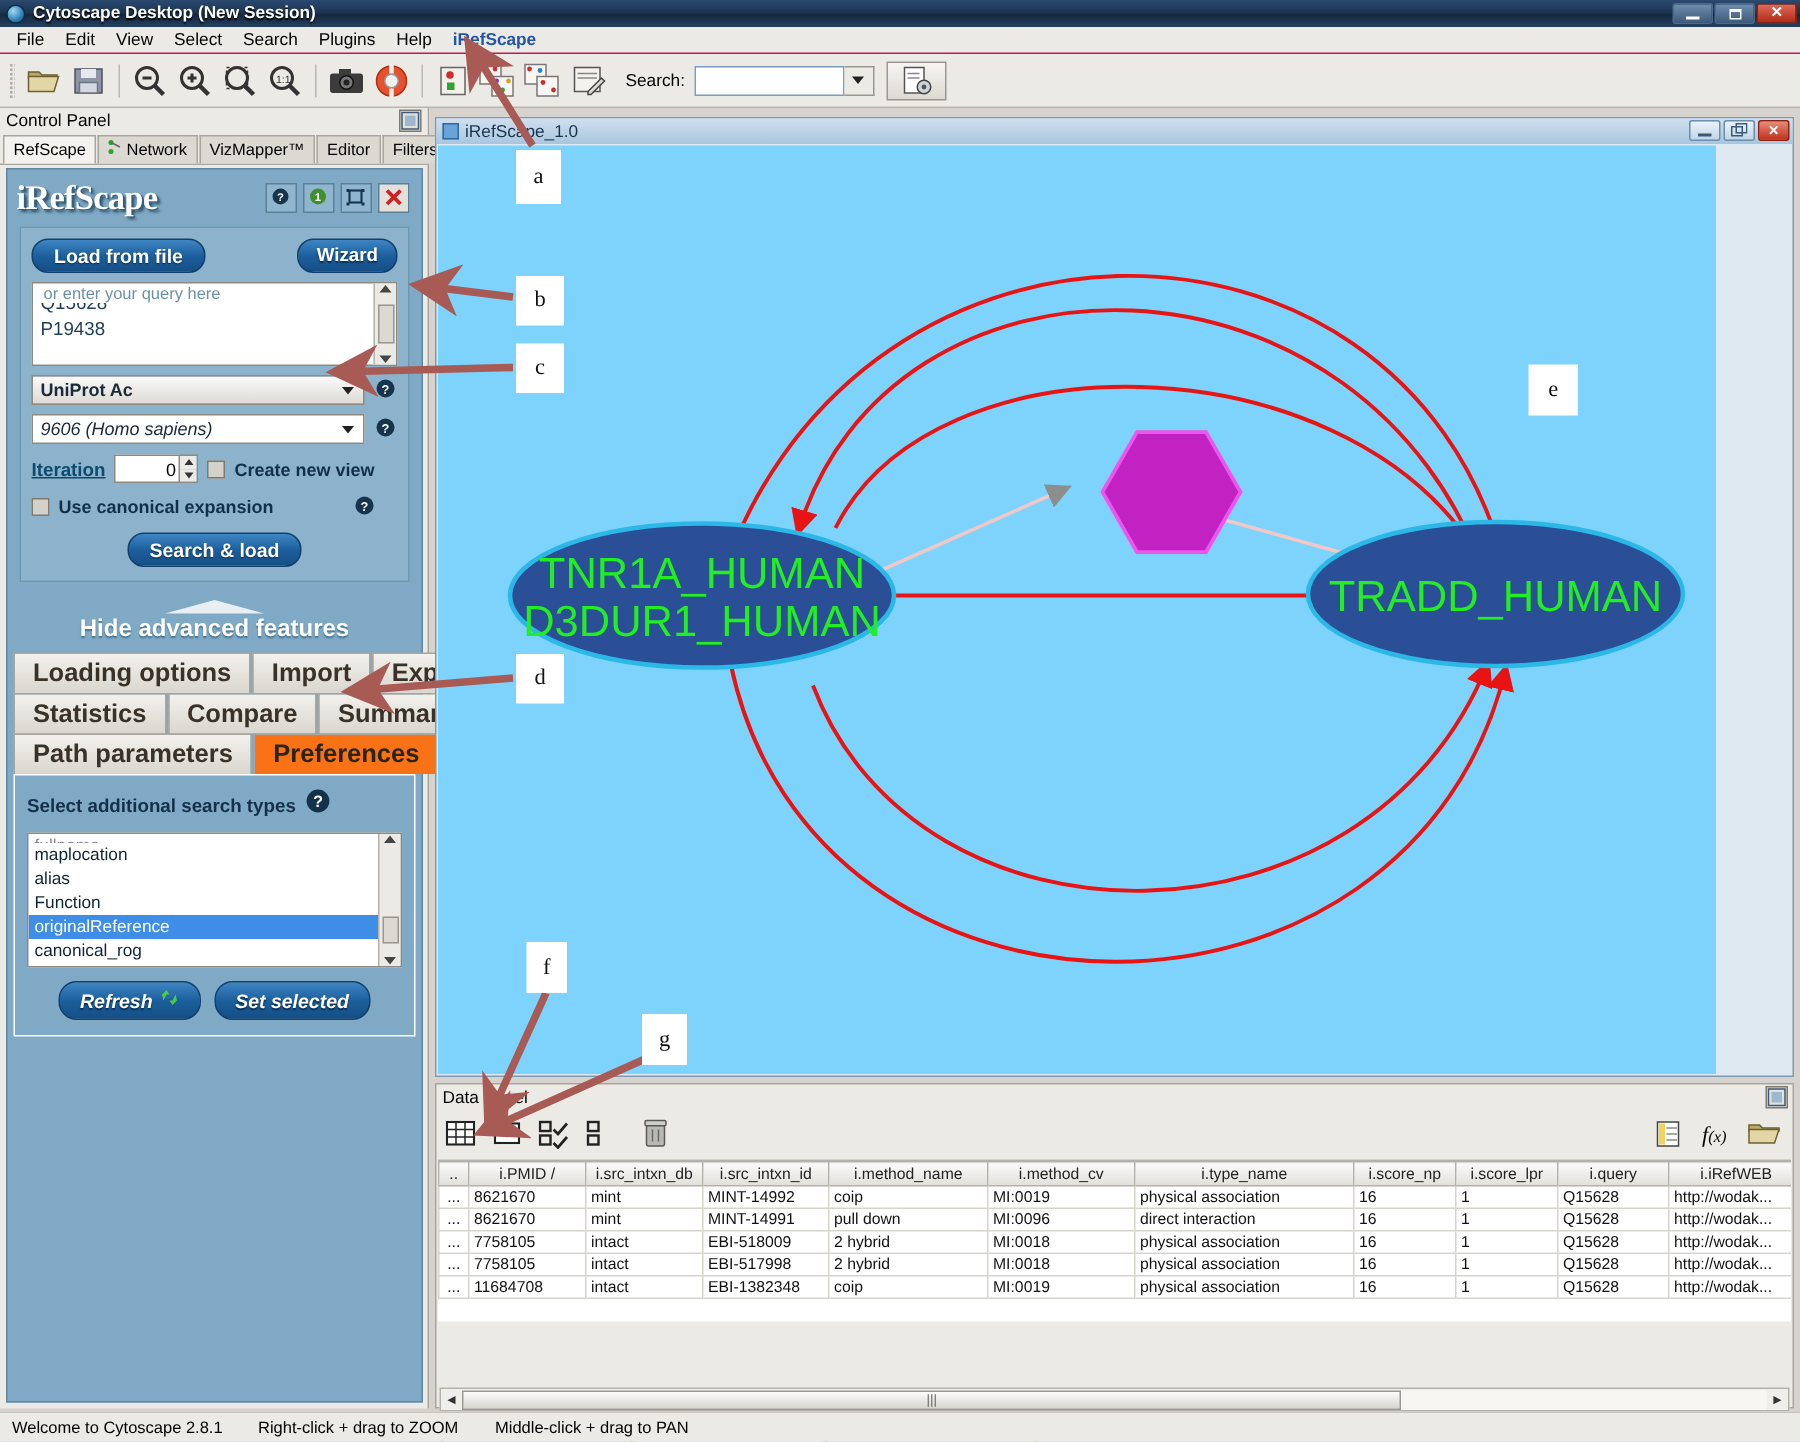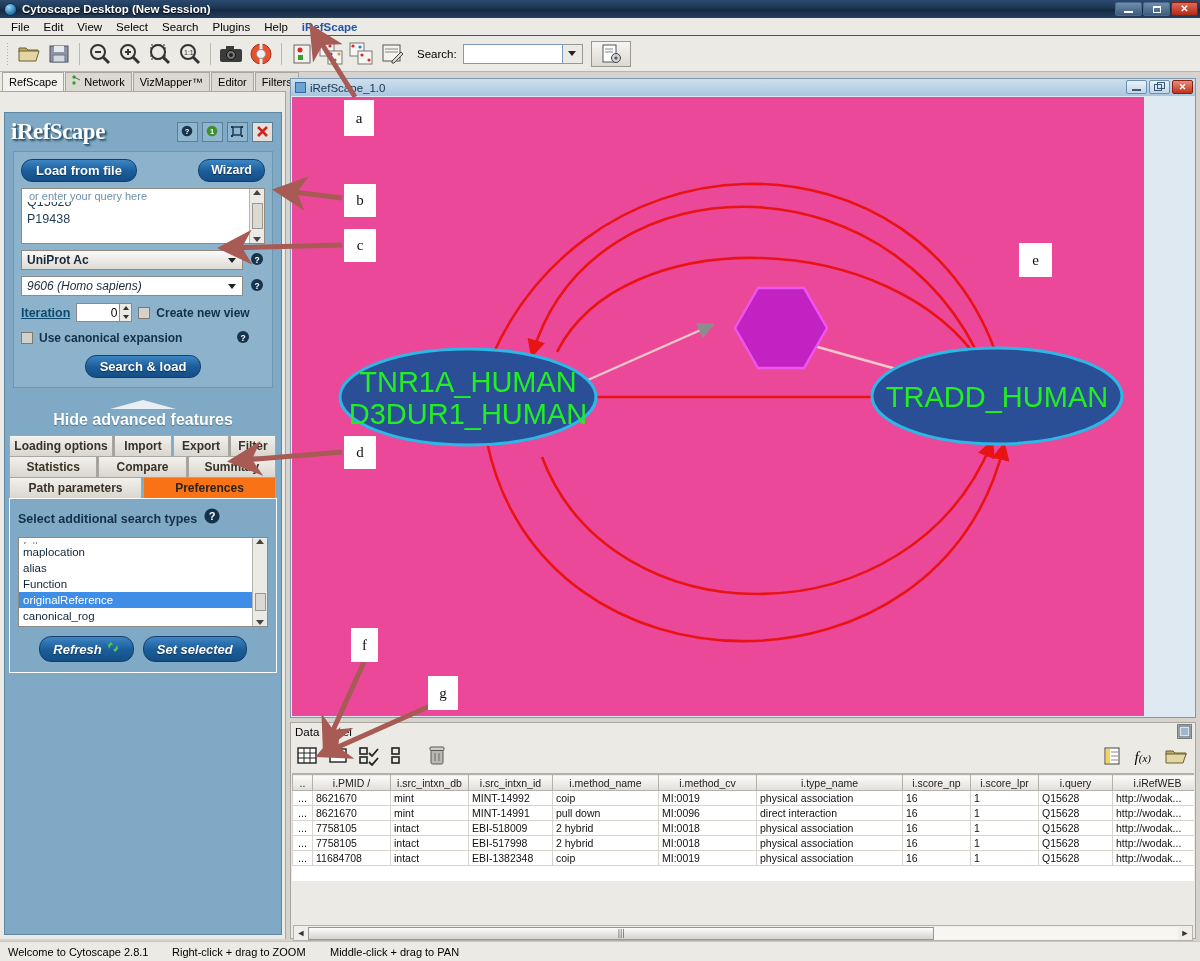--- a/index.html
+++ b/index.html
@@ -147,23 +147,23 @@
   .hideadv .chev {
     width:0;height:0;margin:0 auto;
     border-left:33px solid transparent; border-right:33px solid transparent;
     border-bottom:9px solid #e9eef2;
   }
   .hideadv .lbl { color:#fff; font-weight:bold; font-size:16px; margin-top:2px; text-shadow:0 1px 1px #4a7590;}
 
   .advtabs { margin:6px 4px 0 4px; }
   .advrow { display:flex; }
   .advtab {
-    flex:1; text-align:center; font-size:12px; font-weight:bold; color:#3a3228;
+    flex:1; text-align:center; font-size:17px; font-weight:bold; color:#3a3228;
     background: linear-gradient(180deg,#f3f1ec,#d9d6cf);
-    border:1px solid #a9a69f; border-bottom:none; padding:3px 2px;
+    border:1px solid #a9a69f; border-bottom:none; padding:3px 12px;
     margin-right:1px; white-space:nowrap;
   }
   .advtab.active { background:#f97316; color:#2b2419; }
   .advbody { background:#7fa9c4; border:1px solid #fff; border-top:1px solid #fff; padding:8px 8px 10px 8px; }
   .sectitle { display:flex; align-items:center; gap:6px; font-size:12.5px; font-weight:bold; color:#14304b; }
   .listbox { margin-top:7px; background:#fff; border:1px solid #8d8a83; height:90px; display:flex; overflow:hidden; }
   .listitems { flex:1; padding:0; }
   .li { font-size:11.5px; color:#102438; padding:1px 4px; line-height:14px; }
   .li.clip { height:6px; overflow:hidden; color:#889; }
   .li.sel2 { background:#3e8ee8; color:#fff; }
@@ -181,21 +181,21 @@
   .netwin-title {
     height:17px; background: linear-gradient(180deg,#cfe0ee,#a9c6de);
     display:flex; align-items:center; padding-left:4px; position:relative;
     font-size:11.5px; color:#17334e;
   }
   .netwin-title .dot { width:11px;height:11px;margin-right:4px; background:#6ba3d6; border:1px solid #2d6aa0; }
   .netwin-btns { position:absolute; right:2px; top:1px; display:flex; gap:2px; }
   .nwb { width:21px; height:14px; border:1px solid #6b8fae; border-radius:2px;
     background:linear-gradient(180deg,#eaf2f9,#c2d6e7); display:flex; align-items:center; justify-content:center; }
   .nwb.close { background:linear-gradient(180deg,#e88a7a,#c0331c); border-color:#8b2010; color:#fff; font-weight:bold; font-size:9px;}
-  .canvas { position:absolute; left:1px; top:18px; width:852px; height:619px; background:#ec4899; overflow:hidden;text-align:right; }
+  .canvas { position:absolute; left:1px; top:18px; width:852px; height:619px; background:#7dd3fc; overflow:hidden;text-align:right; }
 
   
   .dp { position:absolute; left:290px; top:722px; width:906px; height:217px;
     background:#eceae4; border:1px solid #a9a69f; }
   .dp-head { height:18px; display:flex; align-items:center; padding-left:4px; position:relative; font-size:11.5px; }
   .dp-head .float { position:absolute; right:3px; top:1px; width:15px;height:15px;
      border:1px solid #7d7a73; background:#e4e1db; }
   .dp-tools { height:32px; display:flex; align-items:center; padding:0 6px; gap:9px; position:relative; }
   .dp-tools .right { position:absolute; right:8px; display:flex; align-items:center; gap:14px; }
   table.grid { border-collapse:collapse; width:100%; table-layout:fixed; background:#fff; }
@@ -377,20 +377,29 @@
           <rect x="3" y="1" width="13" height="17" fill="#fff" stroke="#555"></rect>
           <line x1="5" y1="5" x2="13" y2="5" stroke="#888"></line>
           <line x1="5" y1="8" x2="13" y2="8" stroke="#888"></line>
           <circle cx="16" cy="14" r="4.5" fill="#cfd3d8" stroke="#444"></circle>
           <circle cx="16" cy="14" r="1.6" fill="#555"></circle>
         </svg>
     </div>
   </div>
 
   <div class="cp">
+    <div class="cp-head">
+      <span>Control Panel</span>
+      <div class="float">
+        <svg width="13" height="13" viewBox="0 0 13 13">
+            <rect x="1" y="1" width="11" height="11" fill="none" stroke="#3b5b78"></rect>
+            <rect x="3" y="3" width="7" height="7" fill="#9bb8d0"></rect>
+          </svg>
+      </div>
+    </div>
     <div class="cp-tabs">
       <div class="cp-tab active">
         <span>RefScape</span>
       </div>
       <div class="cp-tab">
         <span>
           <svg width="9" height="11" viewBox="0 0 9 11">
               <circle cx="2" cy="2" r="1.7" fill="#2fa32f"></circle>
               <circle cx="2" cy="8" r="1.7" fill="#2fa32f"></circle>
               <line x1="2" y1="2" x2="8" y2="5" stroke="#666"></line>

